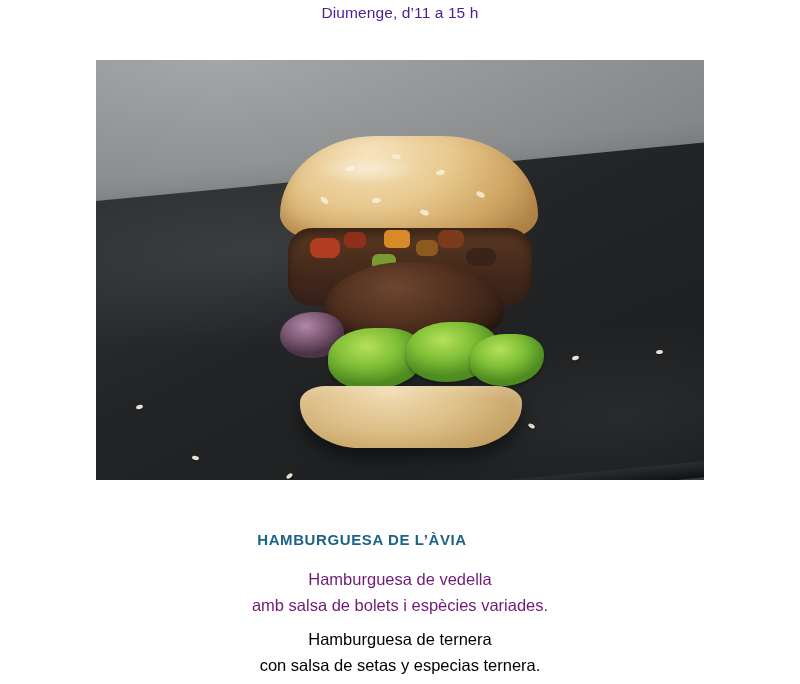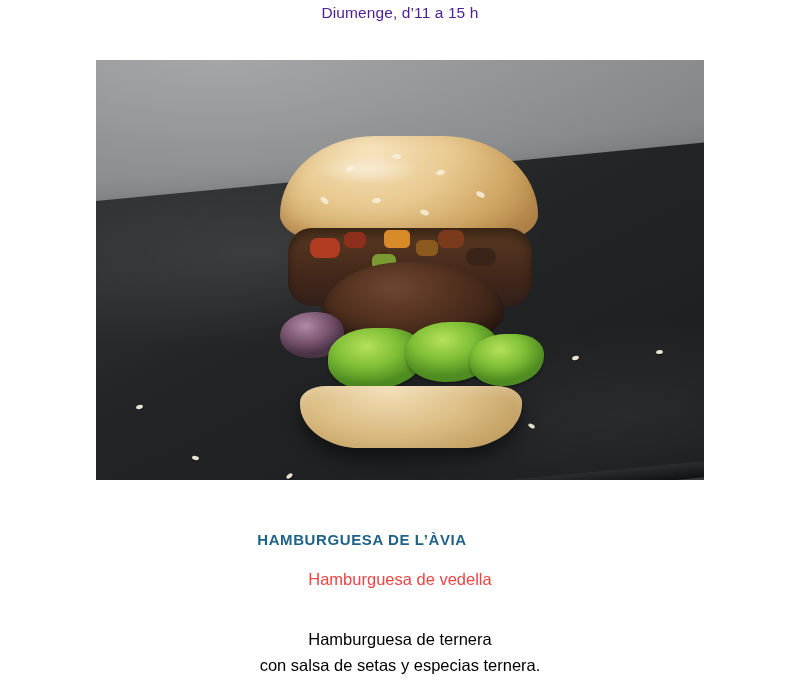--- a/index.html
+++ b/index.html
@@ -147,21 +147,21 @@
     margin-left: 12px;
   }
   .desc-ca {
     position: absolute;
     top: 566px;
     left: 0;
     width: 800px;
     text-align: center;
     font-size: 16.5px;
     line-height: 26px;
-    color: #ef4444;
+    color: #701a75;
   }
   .desc-es {
     position: absolute;
     top: 626px;
     left: 0;
     width: 800px;
     text-align: center;
     font-size: 16.5px;
     line-height: 26px;
     color: #000000;
@@ -216,20 +216,21 @@
       <div class="lettuce" style="left:196px; top:198px; width:74px; height:52px;"></div>
 
       <div class="bun-bottom"></div>
     </div>
   </div>
 
   <div class="dish-title">HAMBURGUESA DE L’ÀVIA</div>
 
   <div class="desc-ca">
     <div>Hamburguesa de vedella</div>
+    <div>amb salsa de bolets i espècies variades.</div>
   </div>
 
   <div class="desc-es">
     <div>Hamburguesa de ternera</div>
     <div>con salsa de setas y especias ternera.</div>
   </div>
 
 </div>
 
 </body></html>

